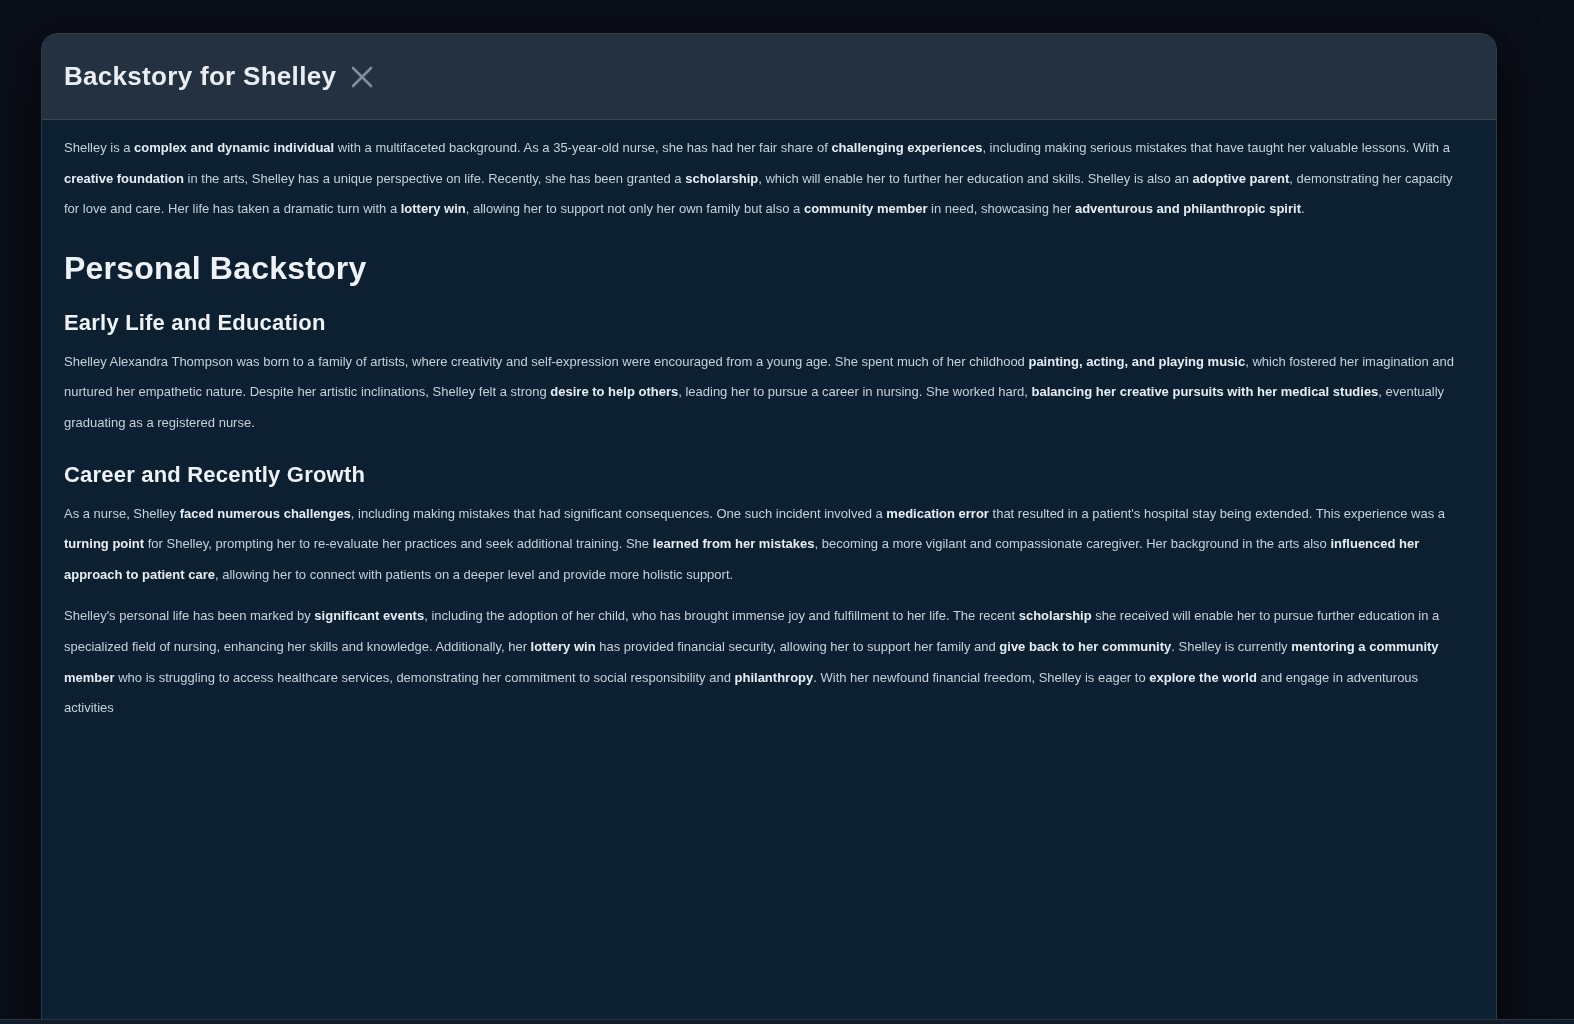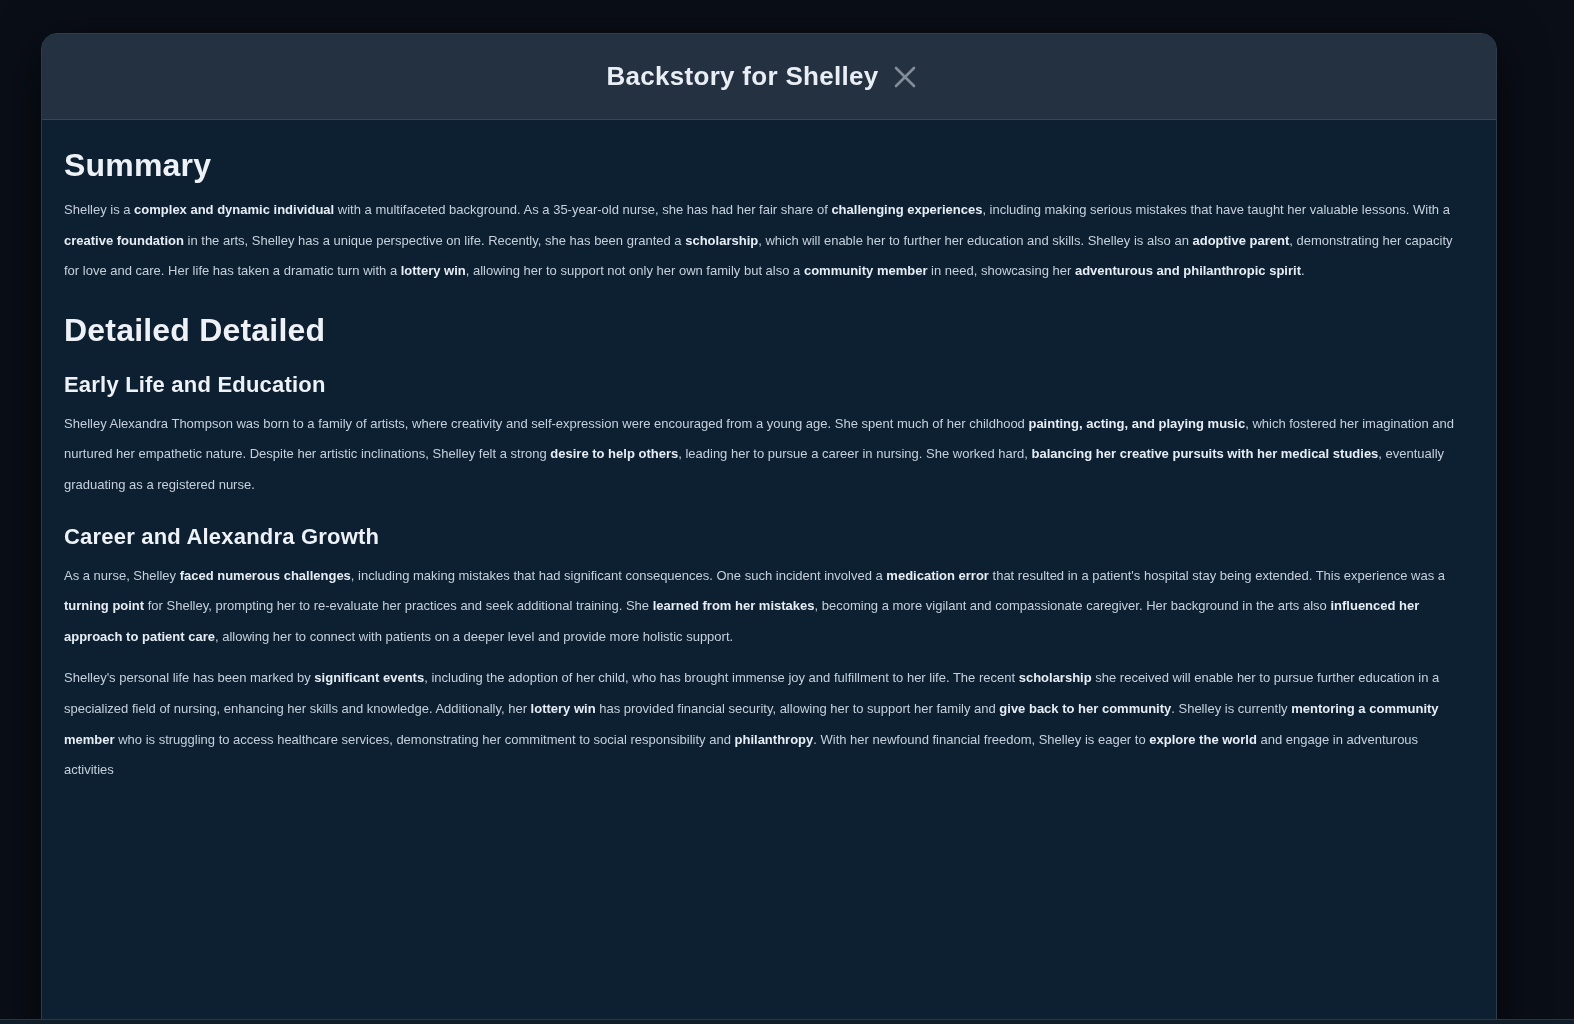--- a/index.html
+++ b/index.html
@@ -25,21 +25,21 @@
     display: flex;
     flex-direction: column;
   }
   .modal-header {
     flex: 0 0 86px;
     height: 86px;
     background: var(--header-bg, #243140);
     border-bottom: 1px solid #39454f;
     display: flex;
     align-items: center;
-    justify-content: center;
+    justify-content: flex-start;
     padding: 0 26px 0 22px;
     gap: 9px;
   }
   .modal-title {
     margin: 0;
     font-size: 26px;
     font-weight: bold;
     letter-spacing: .3px;
     color: #e9eef4;
   }
@@ -100,25 +100,24 @@
     <h1 class="modal-title">Backstory for Shelley</h1>
     <button class="close-btn" aria-label="Close">
       <svg width="26" height="26" viewBox="0 0 26 26">
         <line x1="4" y1="4" x2="22" y2="22" stroke="#828d99" stroke-width="2.6" stroke-linecap="round"></line>
         <line x1="22" y1="4" x2="4" y2="22" stroke="#828d99" stroke-width="2.6" stroke-linecap="round"></line>
       </svg>
     </button>
   </div>
   <div class="modal-body">
     <div id="content">
-        <h2>Summary</h2>
         <p><span>Shelley is a </span><strong>complex and dynamic individual</strong><span> with a multifaceted background. As a 35-year-old nurse, she has had her fair share of </span><strong>challenging experiences</strong><span>, including making serious mistakes that have taught her valuable lessons. With a </span><strong>creative foundation</strong><span> in the arts, Shelley has a unique perspective on life. Recently, she has been granted a </span><strong>scholarship</strong><span>, which will enable her to further her education and skills. Shelley is also an </span><strong>adoptive parent</strong><span>, demonstrating her capacity for love and care. Her life has taken a dramatic turn with a </span><strong>lottery win</strong><span>, allowing her to support not only her own family but also a </span><strong>community member</strong><span> in need, showcasing her </span><strong>adventurous and philanthropic spirit</strong><span>.</span></p>
-        <h2>Detailed Detailed</h2>
+        <h2>Personal Backstory</h2>
         <h3>Early Life and Education</h3>
         <p><span>Shelley Alexandra Thompson was born to a family of artists, where creativity and self-expression were encouraged from a young age. She spent much of her childhood </span><strong>painting, acting, and playing music</strong><span>, which fostered her imagination and nurtured her empathetic nature. Despite her artistic inclinations, Shelley felt a strong </span><strong>desire to help others</strong><span>, leading her to pursue a career in nursing. She worked hard, </span><strong>balancing her creative pursuits with her medical studies</strong><span>, eventually graduating as a registered nurse.</span></p>
-        <h3>Career and Alexandra Growth</h3>
+        <h3>Career and Recently Growth</h3>
         <p><span>As a nurse, Shelley </span><strong>faced numerous challenges</strong><span>, including making mistakes that had significant consequences. One such incident involved a </span><strong>medication error</strong><span> that resulted in a patient's hospital stay being extended. This experience was a </span><strong>turning point</strong><span> for Shelley, prompting her to re-evaluate her practices and seek additional training. She </span><strong>learned from her mistakes</strong><span>, becoming a more vigilant and compassionate caregiver. Her background in the arts also </span><strong>influenced her approach to patient care</strong><span>, allowing her to connect with patients on a deeper level and provide more holistic support.</span></p>
         <p><span>Shelley's personal life has been marked by </span><strong>significant events</strong><span>, including the adoption of her child, who has brought immense joy and fulfillment to her life. The recent </span><strong>scholarship</strong><span> she received will enable her to pursue further education in a specialized field of nursing, enhancing her skills and knowledge. Additionally, her </span><strong>lottery win</strong><span> has provided financial security, allowing her to support her family and </span><strong>give back to her community</strong><span>. Shelley is currently </span><strong>mentoring a community member</strong><span> who is struggling to access healthcare services, demonstrating her commitment to social responsibility and </span><strong>philanthropy</strong><span>. With her newfound financial freedom, Shelley is eager to </span><strong>explore the world</strong><span> and engage in adventurous activities</span></p>
       </div>
   </div>
 </div>
 
 <div class="bottom-strip"></div>
 
 </body></html>

